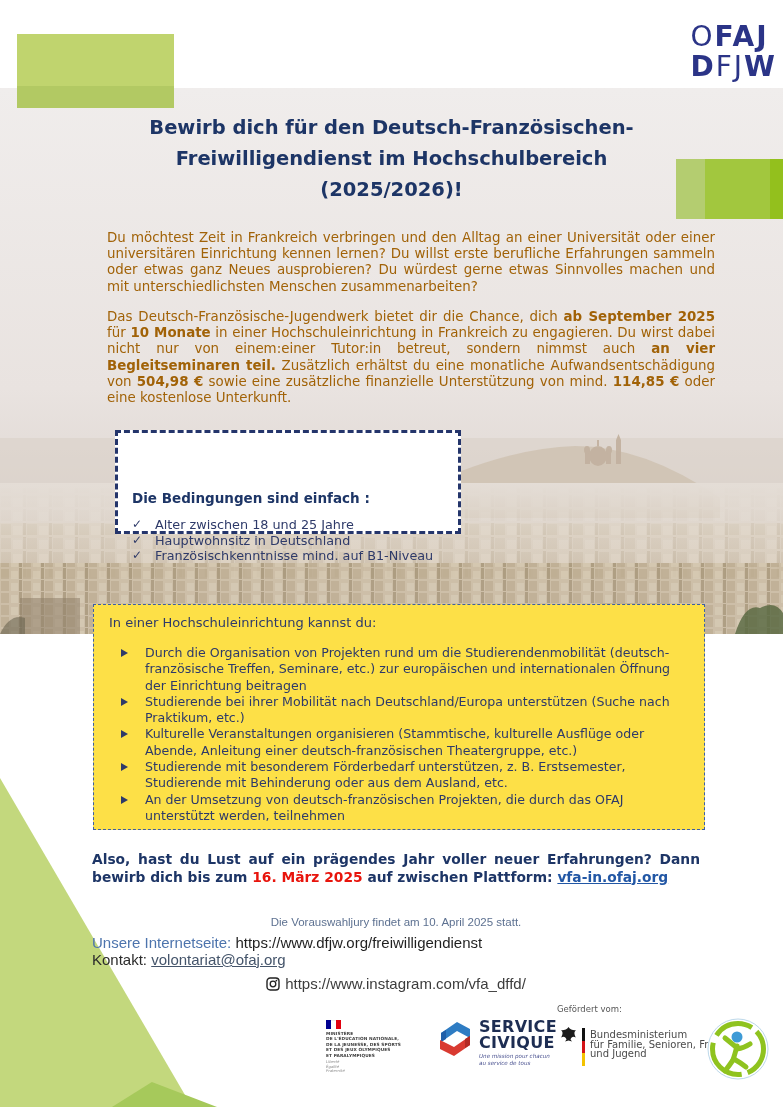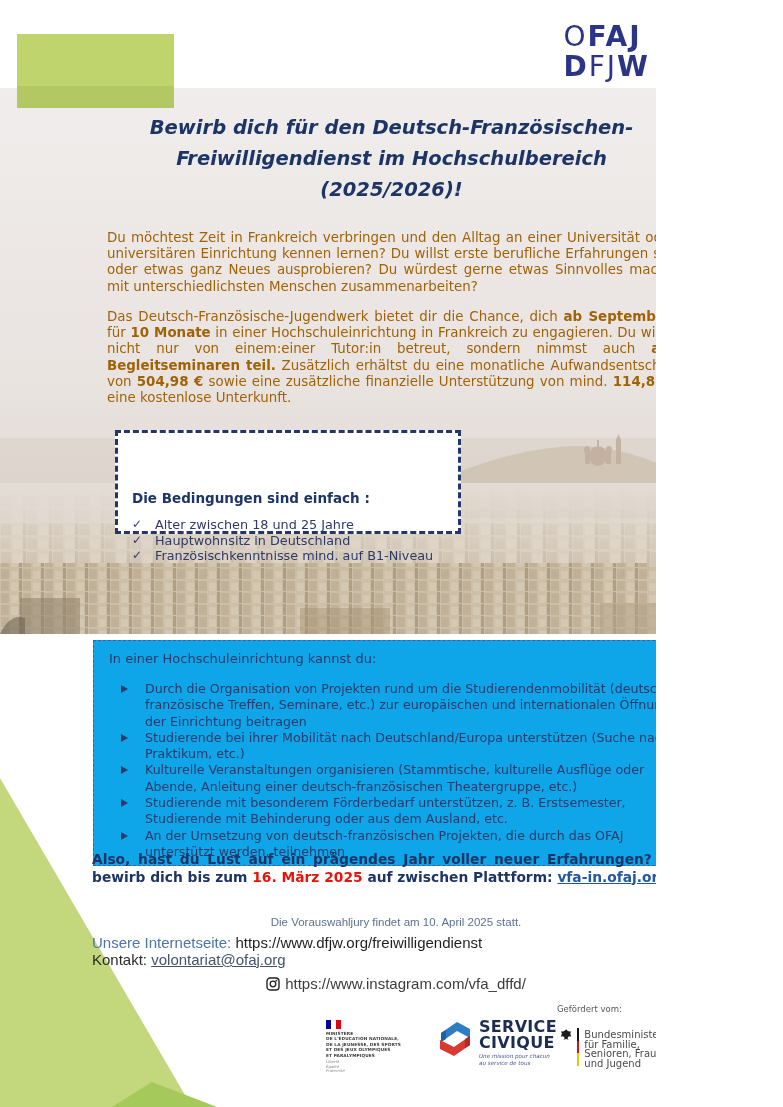--- a/index.html
+++ b/index.html
@@ -1,16 +1,16 @@
 <!DOCTYPE html>
 <html><head>
 <meta charset="utf-8">
 <style>
   html,body{margin:0;padding:0;background:#ffffff;}
-  .page{position:relative;width:656px;height:1107px;background:#ffffff;overflow:hidden;
+  .page{position:relative;width:783px;height:1107px;background:#ffffff;overflow:hidden;
         font-family:"DejaVu Sans",sans-serif;color:#2e3a69;}
 
   
   .green-rect-topleft{position:absolute;left:17px;top:34px;width:157px;height:74px;
         background:linear-gradient(#c0d46e 70%,#b2c963 70%);}
   .green-squares-right{position:absolute;left:676px;top:159px;width:107px;height:60px;display:flex;}
   .green-squares-right .g1{width:29px;background:#b4cd70;}
   .green-squares-right .g2{width:65px;background:#a2c73e;}
   .green-squares-right .g3{width:13px;background:#93c01d;}
   .green-triangle{position:absolute;left:0;top:778px;width:192px;height:329px;
@@ -21,39 +21,39 @@
   
   .photo-band{position:absolute;left:0;top:88px;width:783px;height:546px;}
 
   
   .ofaj-logo{position:absolute;right:6px;top:22px;text-align:left;color:#2b3487;
         font-size:28px;line-height:30px;letter-spacing:2px;font-weight:400;}
   .ofaj-logo b{font-weight:700;}
 
   
   .title{position:absolute;left:0;top:112px;width:783px;text-align:center;
-        font-weight:700;font-style:italic;color:#1d3566;font-size:19.5px;line-height:31px;}
+        font-weight:700;color:#1d3566;font-size:19.5px;line-height:31px;}
 
   
   .para{position:absolute;left:107px;width:608px;text-align:justify;
         font-size:13.4px;line-height:16.2px;color:#a16207;}
   .para1{top:230px;}
   .para2{top:309px;}
 
   
   .box1{position:absolute;left:115px;top:430px;width:312px;height:74px;background:#ffffff;
         border:3px dashed #24356b;padding:11px 14px 13px 14px;}
   .box1 .box1-title{font-weight:700;font-size:13.5px;color:#1d3566;margin-bottom:11px;margin-top:46px;}
   .box1 ul{list-style:none;margin:0;padding:0;}
   .box1 li{position:relative;padding-left:23px;font-size:12.8px;line-height:15.6px;color:#2e3a69;}
   .box1 .check{position:absolute;left:0;top:0;color:#2e3a69;font-size:12px;}
 
   
-  .box2{position:absolute;left:93px;top:604px;width:580px;height:196px;background:#0ea5e9;
-        border:1.5px dashed #3c5fa6;padding:10px 15px 18px 15px;margin-top:36px;}
+  .box2{position:absolute;left:93px;top:604px;width:580px;height:196px;background:#fde047;
+        border:1.5px dashed #3c5fa6;padding:10px 15px 18px 15px;}
   .box2 .box2-title{font-size:13px;color:#2e3a69;margin-bottom:15px;}
   .box2 ul{list-style:none;margin:0;padding:0;}
   .box2 li{position:relative;padding-left:36px;font-size:12.6px;line-height:16.3px;color:#2e3a69;}
   .box2 .arrow{position:absolute;left:12px;top:4px;width:0;height:0;
         border-left:7px solid #2e3a69;border-top:4px solid transparent;border-bottom:4px solid transparent;}
 
   
   .cta{position:absolute;left:92px;top:851px;width:608px;text-align:justify;
         font-size:13.8px;line-height:17.5px;font-weight:700;color:#1d3566;}
   .jury-note{position:absolute;left:92px;top:916px;width:608px;text-align:center;

